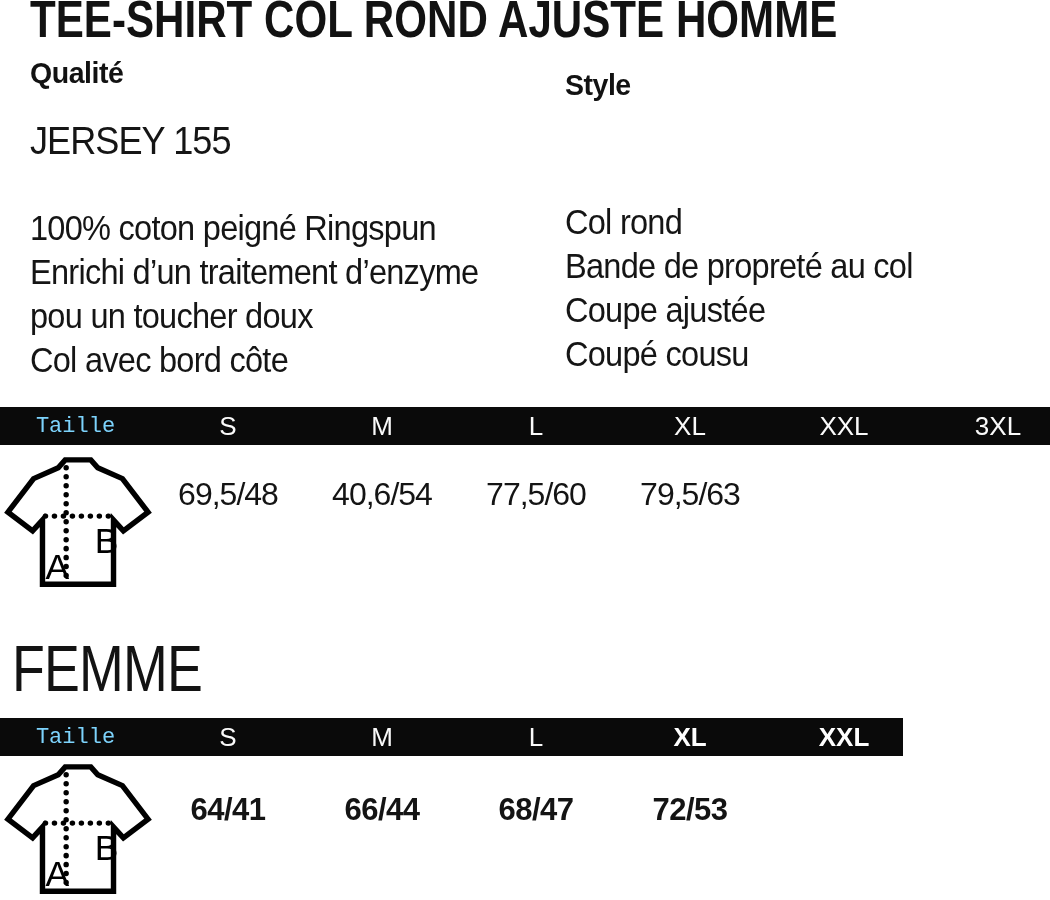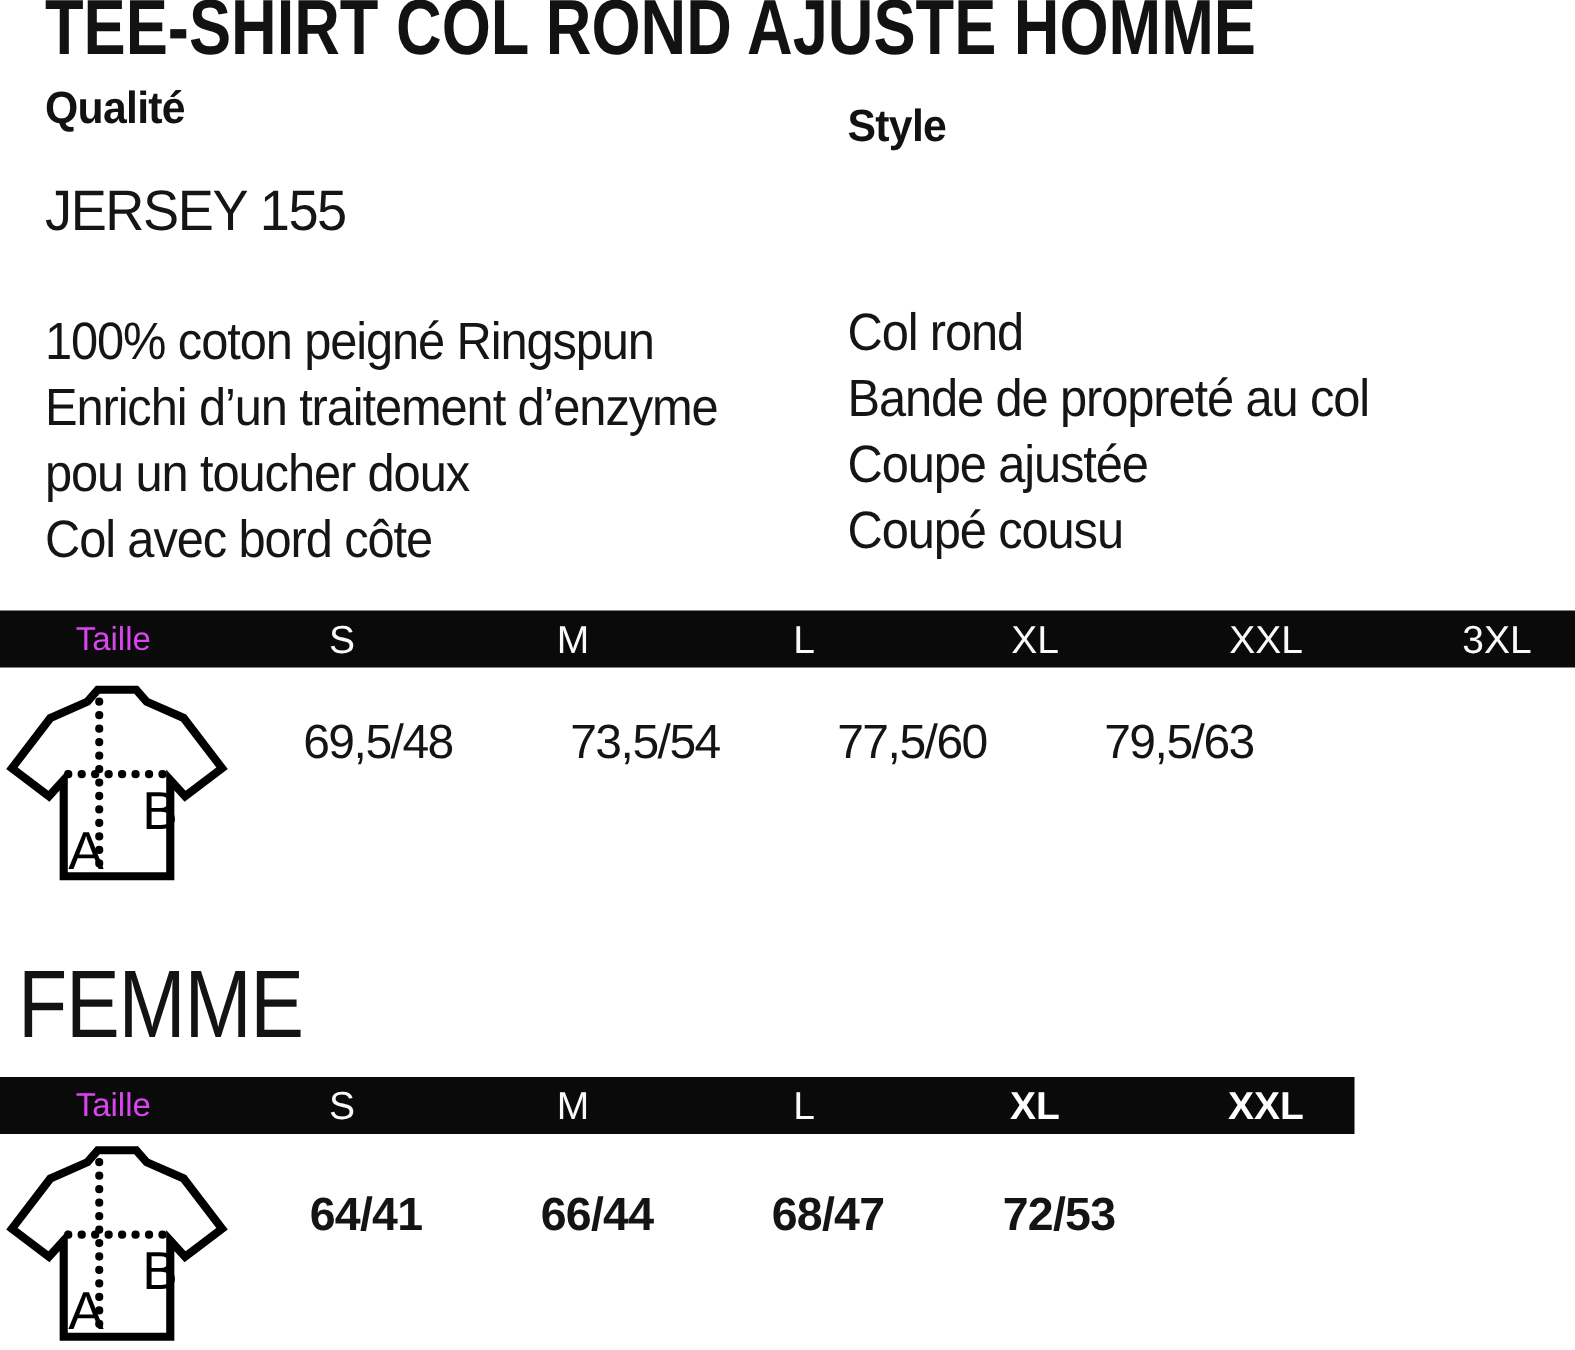--- a/index.html
+++ b/index.html
@@ -71,43 +71,42 @@
     grid-template-columns: 151px repeat(5, 154px);
   }
   .size-bar .cell {
     text-align: center;
     font-size: 26px;
     letter-spacing: 0;
     color: #fafafa;
   }
   .size-bar .cell.taille {
     font-size: 22px;
-    color: #d946ef;
+    color: #7dd3fc;
+    font-family: Liberation Mono, monospace;
   }
   .size-bar .cell.bold { font-weight: 700; color: #ffffff; }
 
   .values-row {
     left: 0;
     height: 40px;
     display: grid;
     align-items: center;
   }
   .men-values {
     top: 474px; width: 1050px;
     grid-template-columns: 151px repeat(6, 154px);
     font-size: 32px; letter-spacing: -1px;
     font-weight: 400;
-    gap: 24px;
   }
   .women-values {
     top: 790px; width: 903px;
     grid-template-columns: 151px repeat(5, 154px);
     font-size: 31px; letter-spacing: -0.5px;
     font-weight: 700;
-    padding-left: 16px;
   }
   .values-row .cell { text-align: center; color: #141414; }
 
   .femme-heading {
     left: 12px; top: 637px;
     font-size: 64px; font-weight: 400;
     line-height: 1; letter-spacing: -1px;
     transform: scaleX(0.84); transform-origin: left top;
     color: #131313;
     margin: 0;
@@ -150,21 +149,21 @@
     <div class="cell">M</div>
     <div class="cell">L</div>
     <div class="cell">XL</div>
     <div class="cell">XXL</div>
     <div class="cell">3XL</div>
   </div>
 
   <div class="abs values-row men-values">
     <div class="cell"></div>
     <div class="cell">69,5/48</div>
-    <div class="cell">73,5/54</div>
+    <div class="cell">40,6/54</div>
     <div class="cell">77,5/60</div>
     <div class="cell">79,5/63</div>
   </div>
 
   <div class="abs shirt-icon men-icon">
     <svg width="148" height="142" viewBox="0 0 150 140" xmlns="http://www.w3.org/2000/svg">
       <path d="M 30 24 L 55 13 L 62 5 L 88 5 L 95 13 L 120 24 L 146 58 L 121 77 L 111 66 L 111 131 L 39 131 L 39 66 L 29 77 L 4 58 Z" fill="#ffffff" stroke="#000000" stroke-width="5.5" stroke-linejoin="miter"></path>
       <line x1="63" y1="13" x2="63" y2="127" stroke="#000000" stroke-width="5.5" stroke-dasharray="0.1 9" stroke-linecap="round"></line>
       <line x1="42" y1="62" x2="110" y2="62" stroke="#000000" stroke-width="5.5" stroke-dasharray="0.1 9" stroke-linecap="round"></line>
       <text x="42" y="126" font-size="36" fill="#000000" font-family="Liberation Sans, sans-serif">A</text>

